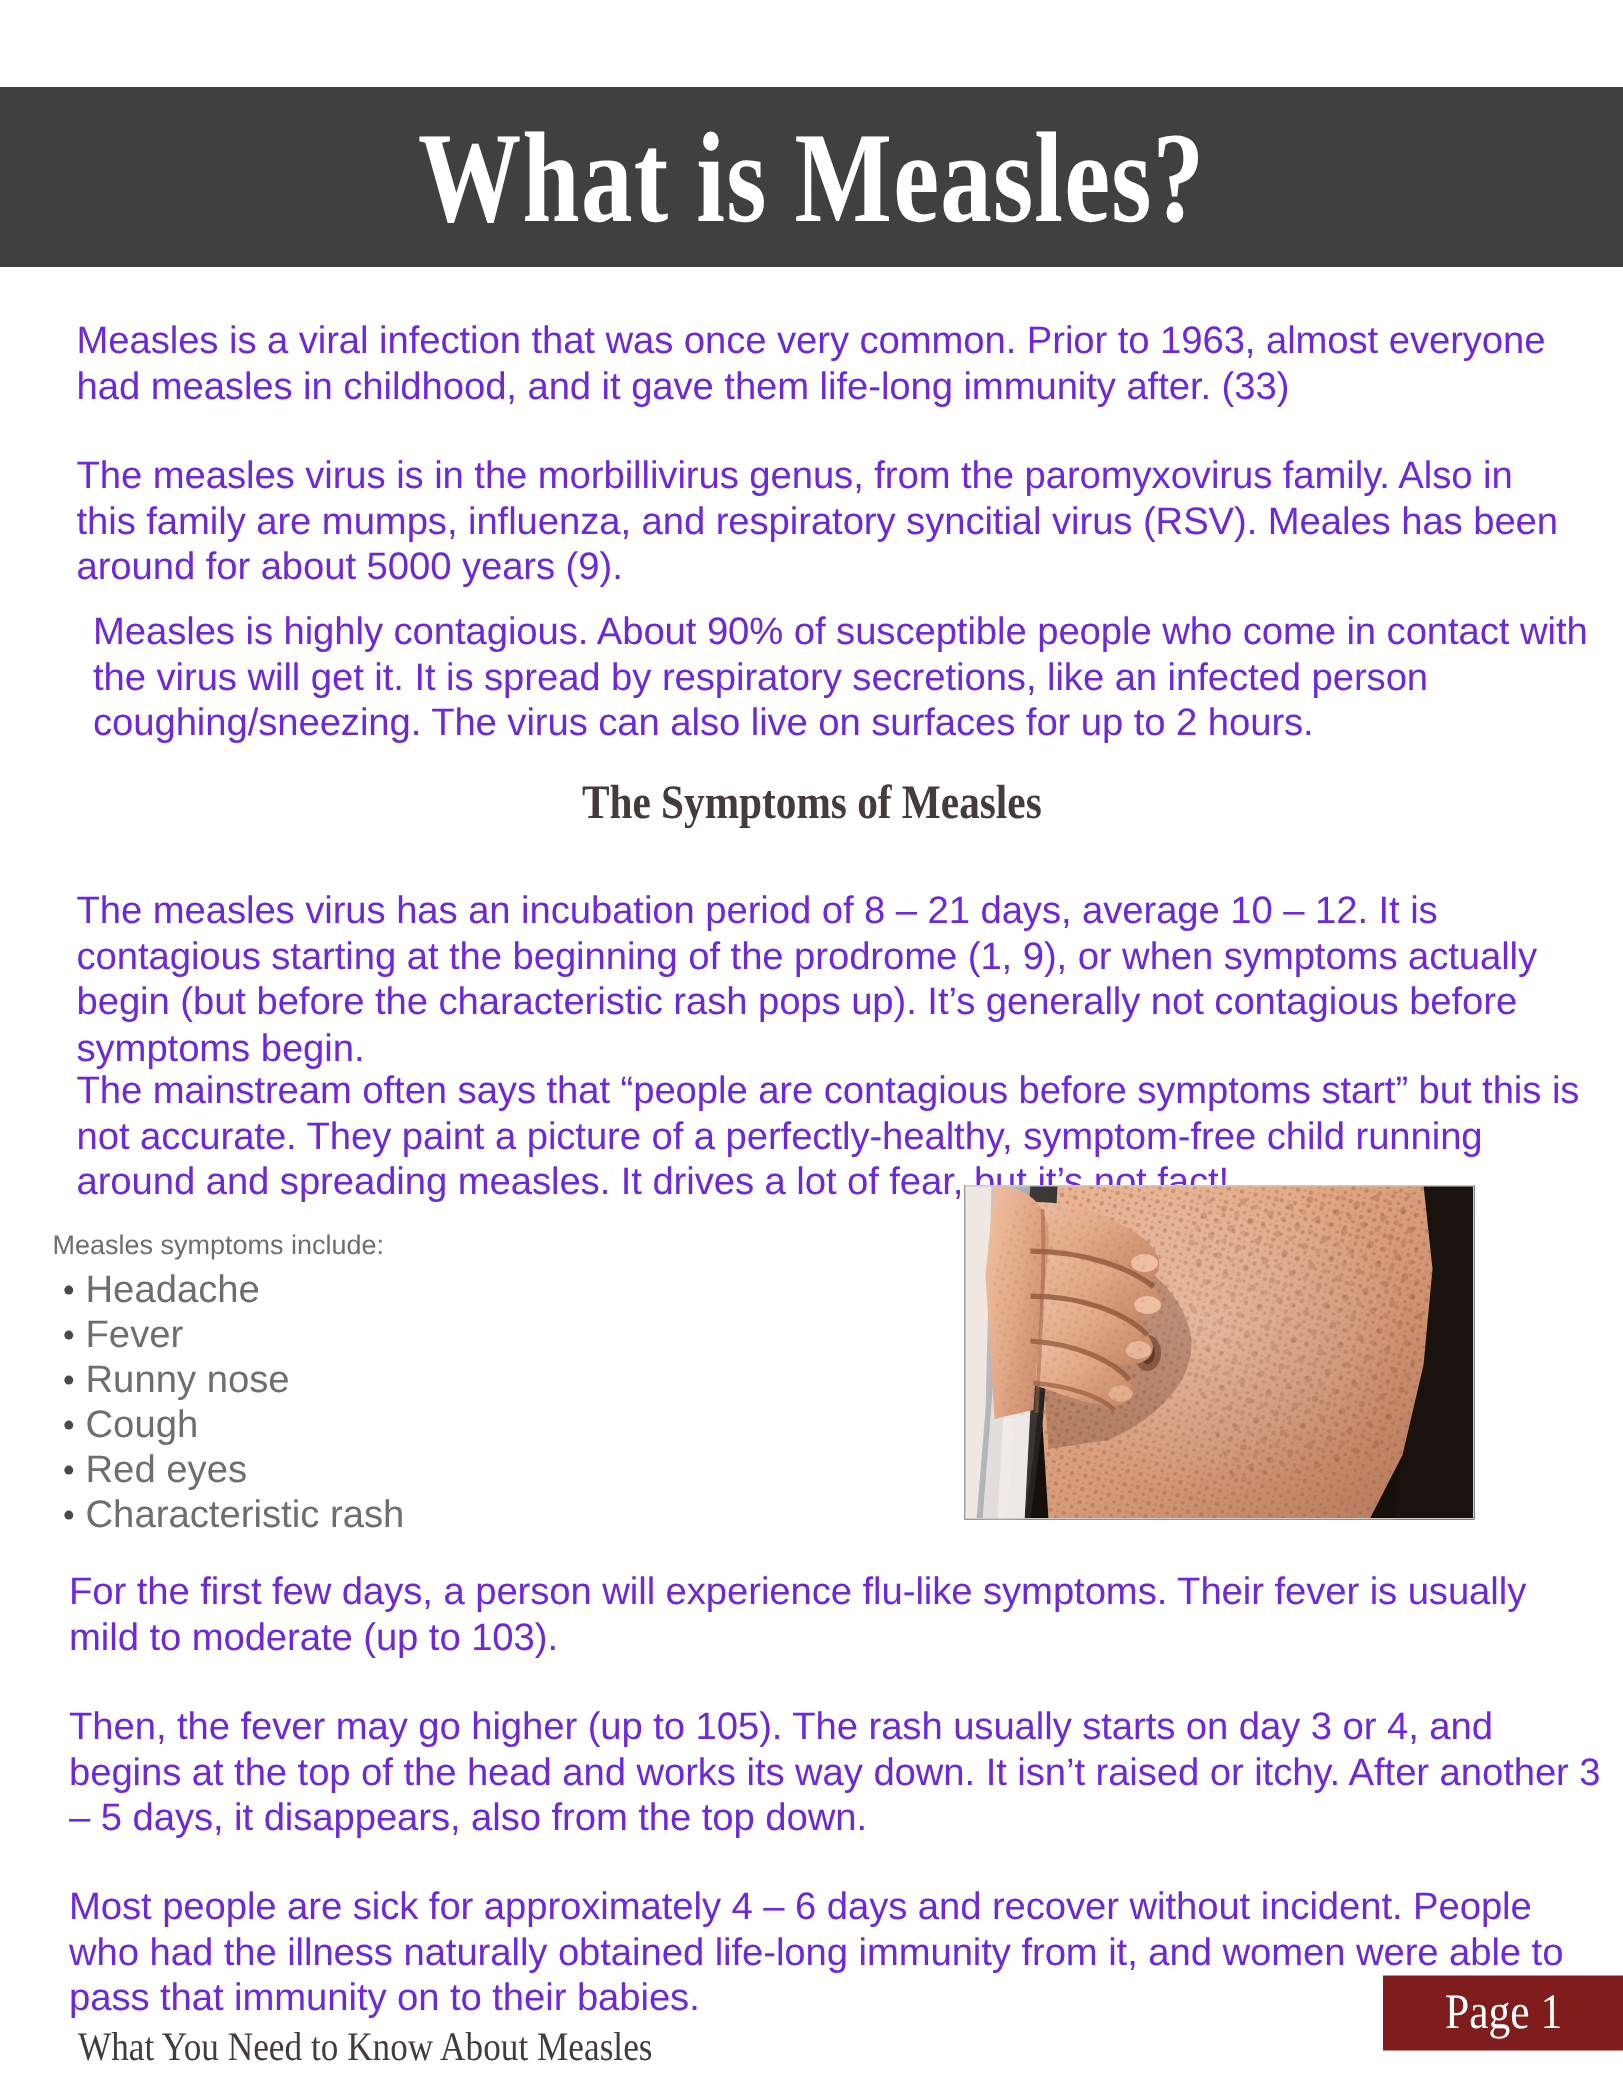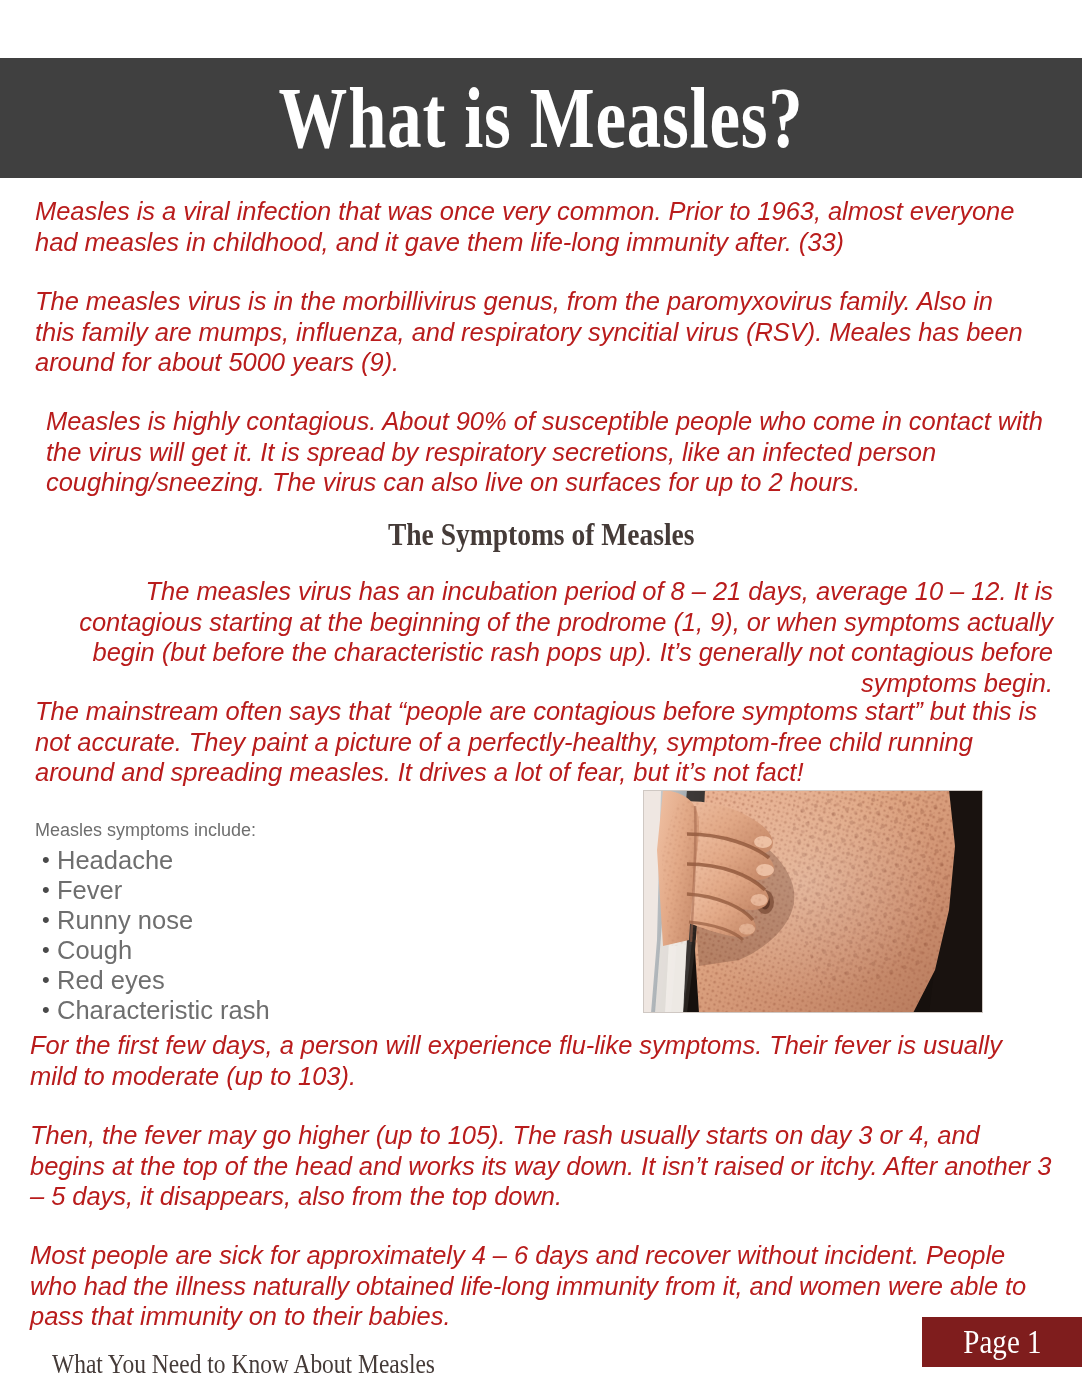--- a/index.html
+++ b/index.html
@@ -49,54 +49,53 @@
 
   
   .content {
     position: absolute;
     left: 0;
     top: 178px;
     width: 1082px;
   }
 
   .para {
-    color: #b91c1c;
+    color: #6d28d9;
     font-size: 25.5px;
     line-height: 30.5px;
     font-weight: 300;
     letter-spacing: -0.05px;
-    margin: 0;
+    margin: 16px;
     padding: 0;
-    font-style: italic;
   }
 
   .p1 { position: absolute; left: 35px; top: 18px;  width: 1016px; }
   .p2 { position: absolute; left: 35px; top: 108px; width: 1000px; }
-  .p3 { position: absolute; left: 46px; top: 228px; width: 1012px; }
+  .p3 { position: absolute; left: 46px; top: 212px; width: 1012px; }
 
   .section-heading {
     position: absolute;
     left: 0;
     top: 338px;
     width: 1082px;
     text-align: center;
     color: #453b38;
     font-family: "Liberation Serif", "DejaVu Serif", serif;
     font-weight: bold;
     font-size: 32px;
     line-height: 36px;
   }
   .section-heading span {
     display: inline-block;
     transform: scaleX(0.86);
     transform-origin: center center;
     white-space: nowrap;
   }
 
-  .p4 { position: absolute; left: 35px; top: 398px; width: 1018px; text-align: right; }
+  .p4 { position: absolute; left: 35px; top: 398px; width: 1018px; }
   .p5 { position: absolute; left: 35px; top: 518px; width: 1016px; }
 
   
   .symptoms-block {
     position: absolute;
     left: 35px;
     top: 637px;
     width: 560px;
   }
   .symptoms-lead {

